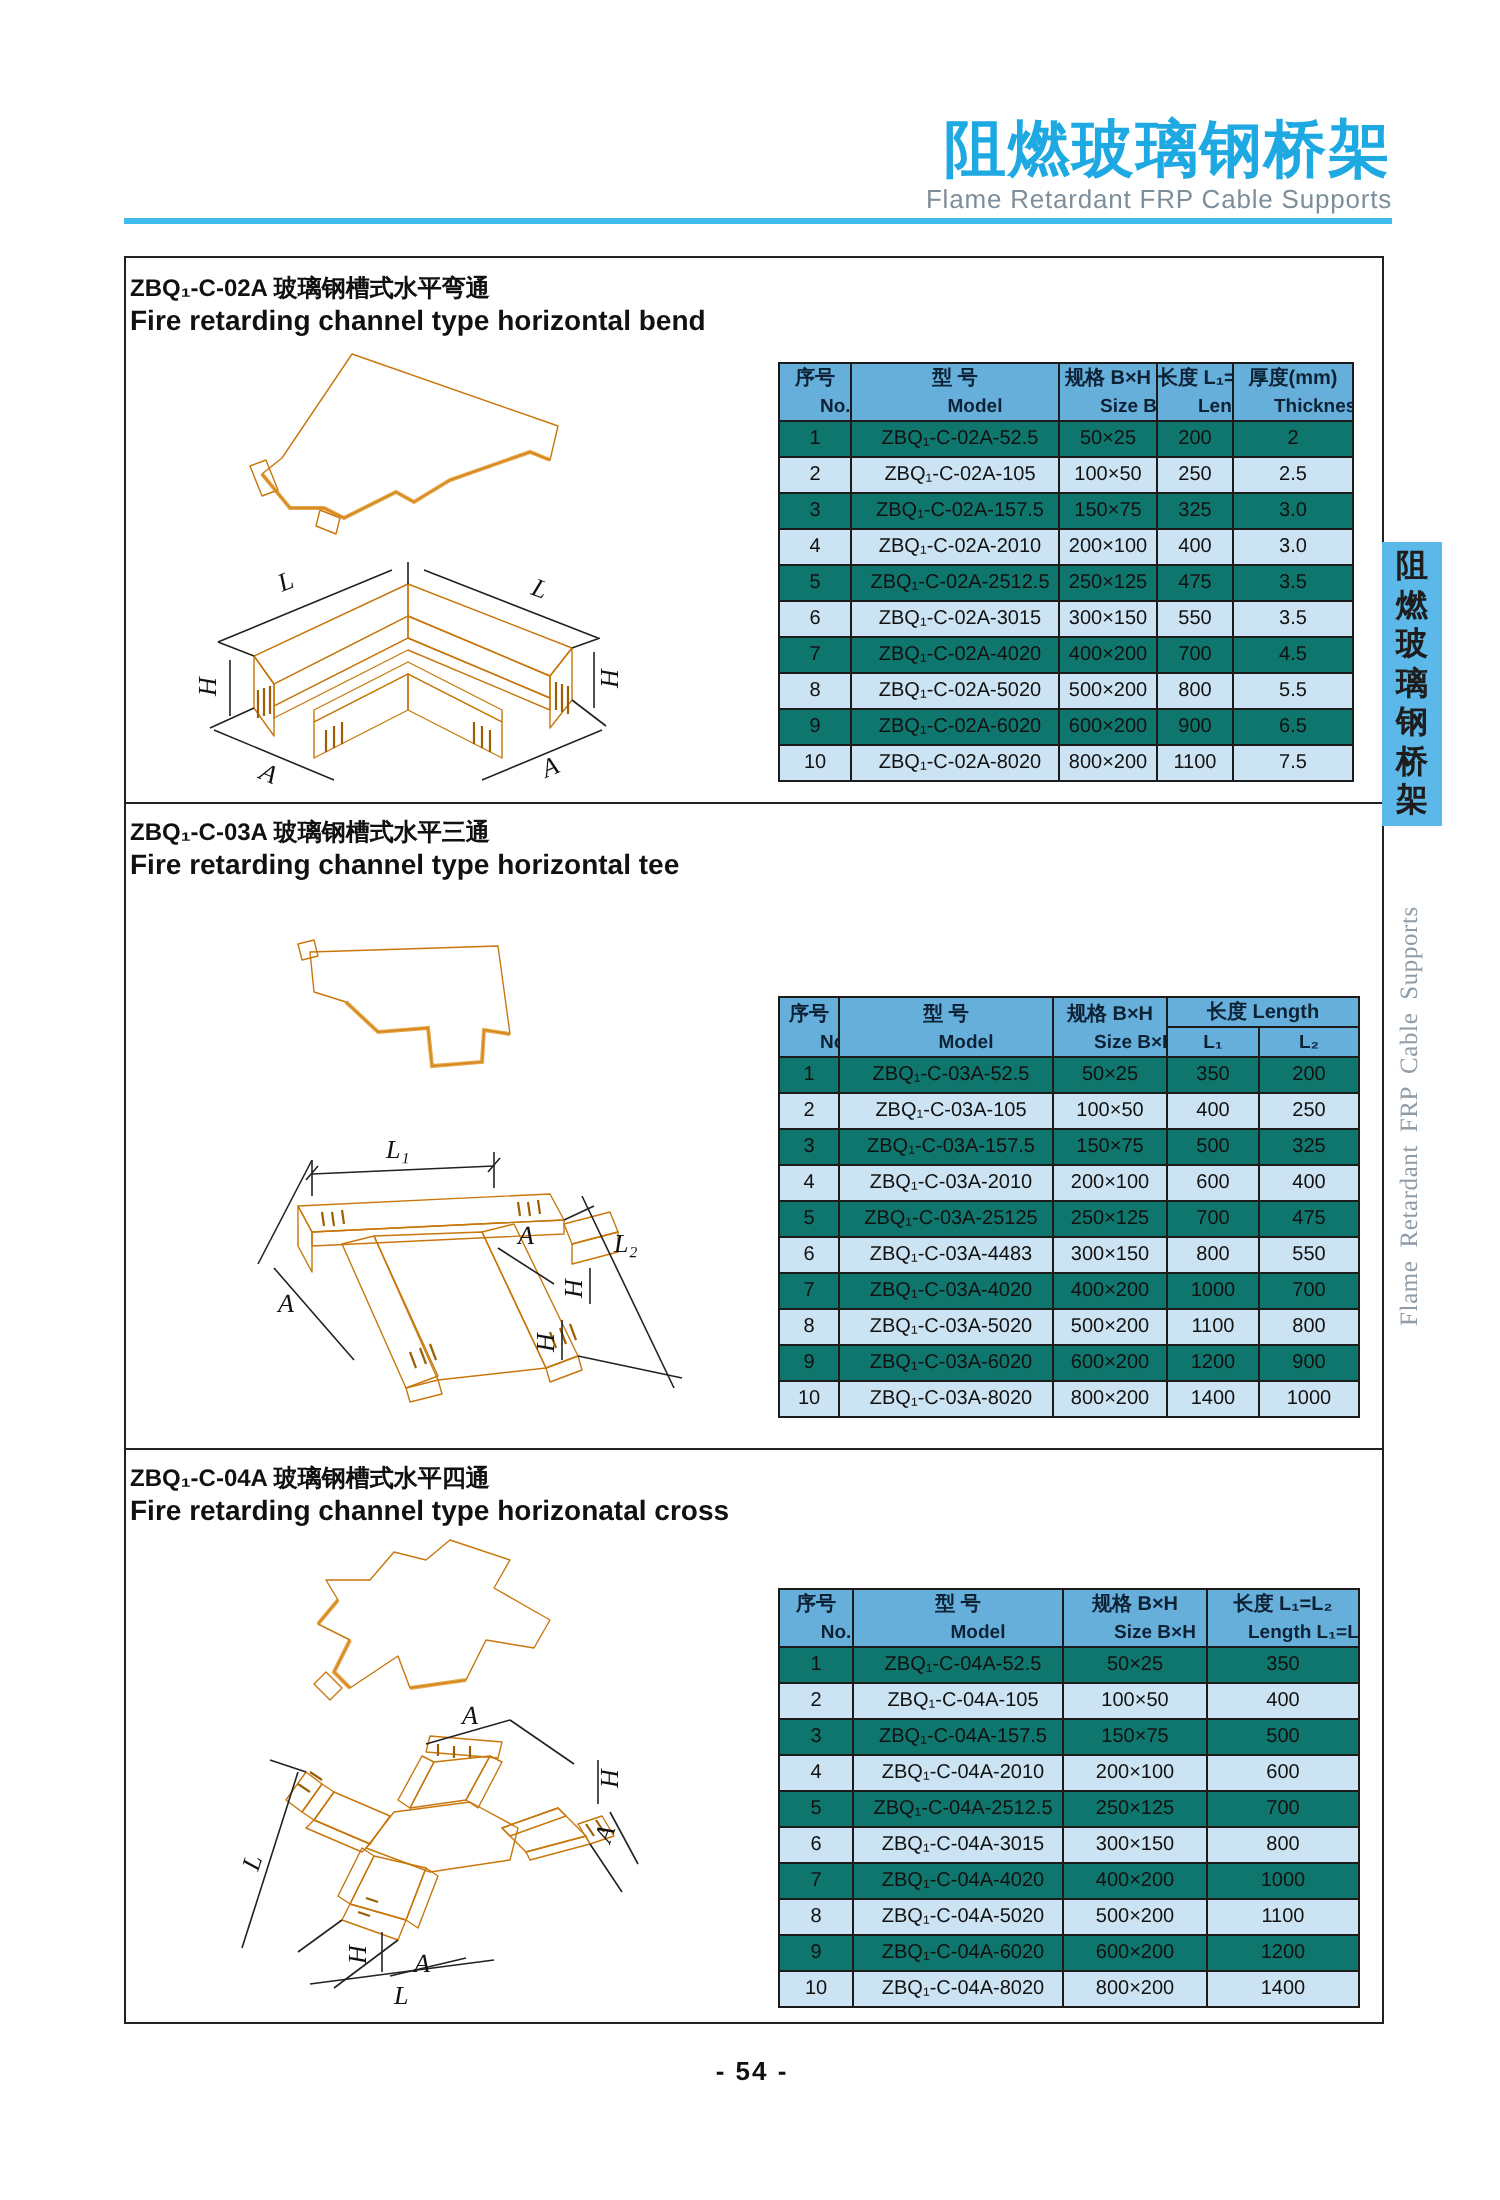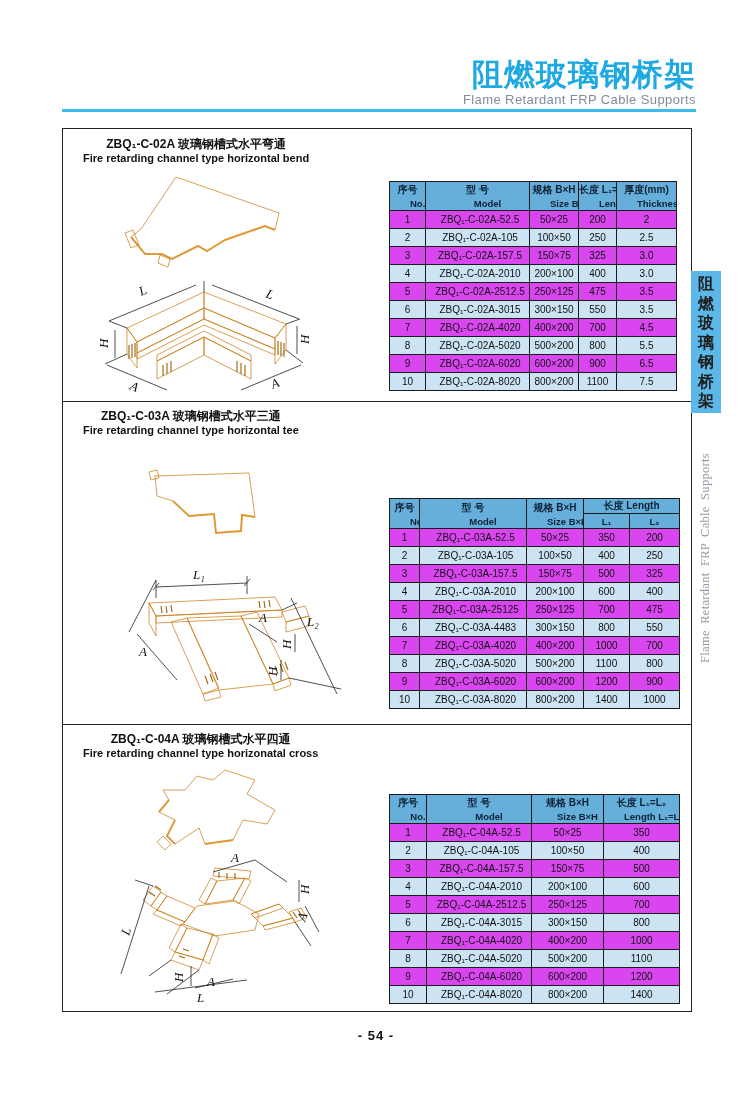--- a/index.html
+++ b/index.html
@@ -11,26 +11,26 @@
   .brand-cn{font-size:31px;font-weight:900;color:#1ea9e2;letter-spacing:1px;line-height:34px;}
   .brand-en{font-size:13px;color:#7d8e9b;letter-spacing:0.4px;line-height:15px;}
   .brand-rule{position:absolute;left:62px;width:634px;top:109px;height:3px;background:#3fbceb;}
 
   
   .content{position:absolute;left:62px;top:128px;width:628px;height:882px;border:1px solid #222;}
   .section{position:absolute;left:0;width:100%;}
   #sec-0{top:0;height:272px;border-bottom:1px solid #222;}
   #sec-1{top:272px;height:323px;border-bottom:1px solid #222;}
   #sec-2{top:595px;height:287px;}
-  .sec-title{position:absolute;left:20px;top:8px;line-height:1.25;text-align:center;}
+  .sec-title{position:absolute;left:2px;top:8px;line-height:1.25;}
   .sec-title .cn{font-size:12px;font-weight:bold;}
-  .sec-title .en{font-size:11px;font-weight:bold;}
+  .sec-title .en{font-size:14px;font-weight:bold;}
 
   
-  table{border-collapse:collapse;table-layout:fixed;position:absolute;background:#d946ef;}
+  table{border-collapse:collapse;table-layout:fixed;position:absolute;background:#0f766e;}
   th,td{border:1px solid #1b1b1b;padding:0;text-align:center;color:#111;
         overflow:hidden;white-space:nowrap;}
   th{background:#67afdb;font-weight:bold;color:#0d2235;}
   .h-cn{font-size:10px;line-height:15px;}
   .h-en{font-size:9.5px;line-height:13px;padding-left:20px;}
   .th-top{height:14px;font-size:10px;}
   .th-sub{height:14px;font-size:9.5px;}
   td{height:17px;font-size:10px;}
   tbody tr:nth-child(even) td{background:#cbe3f3;}
   td.cell-model{text-align:center;padding-left:5px;}

